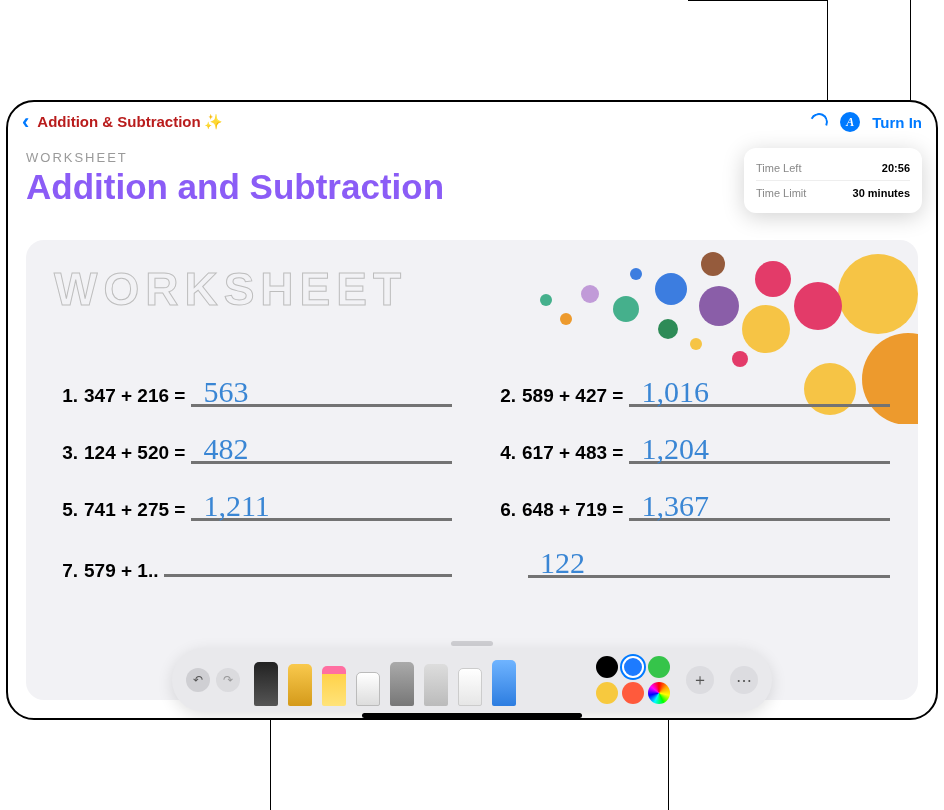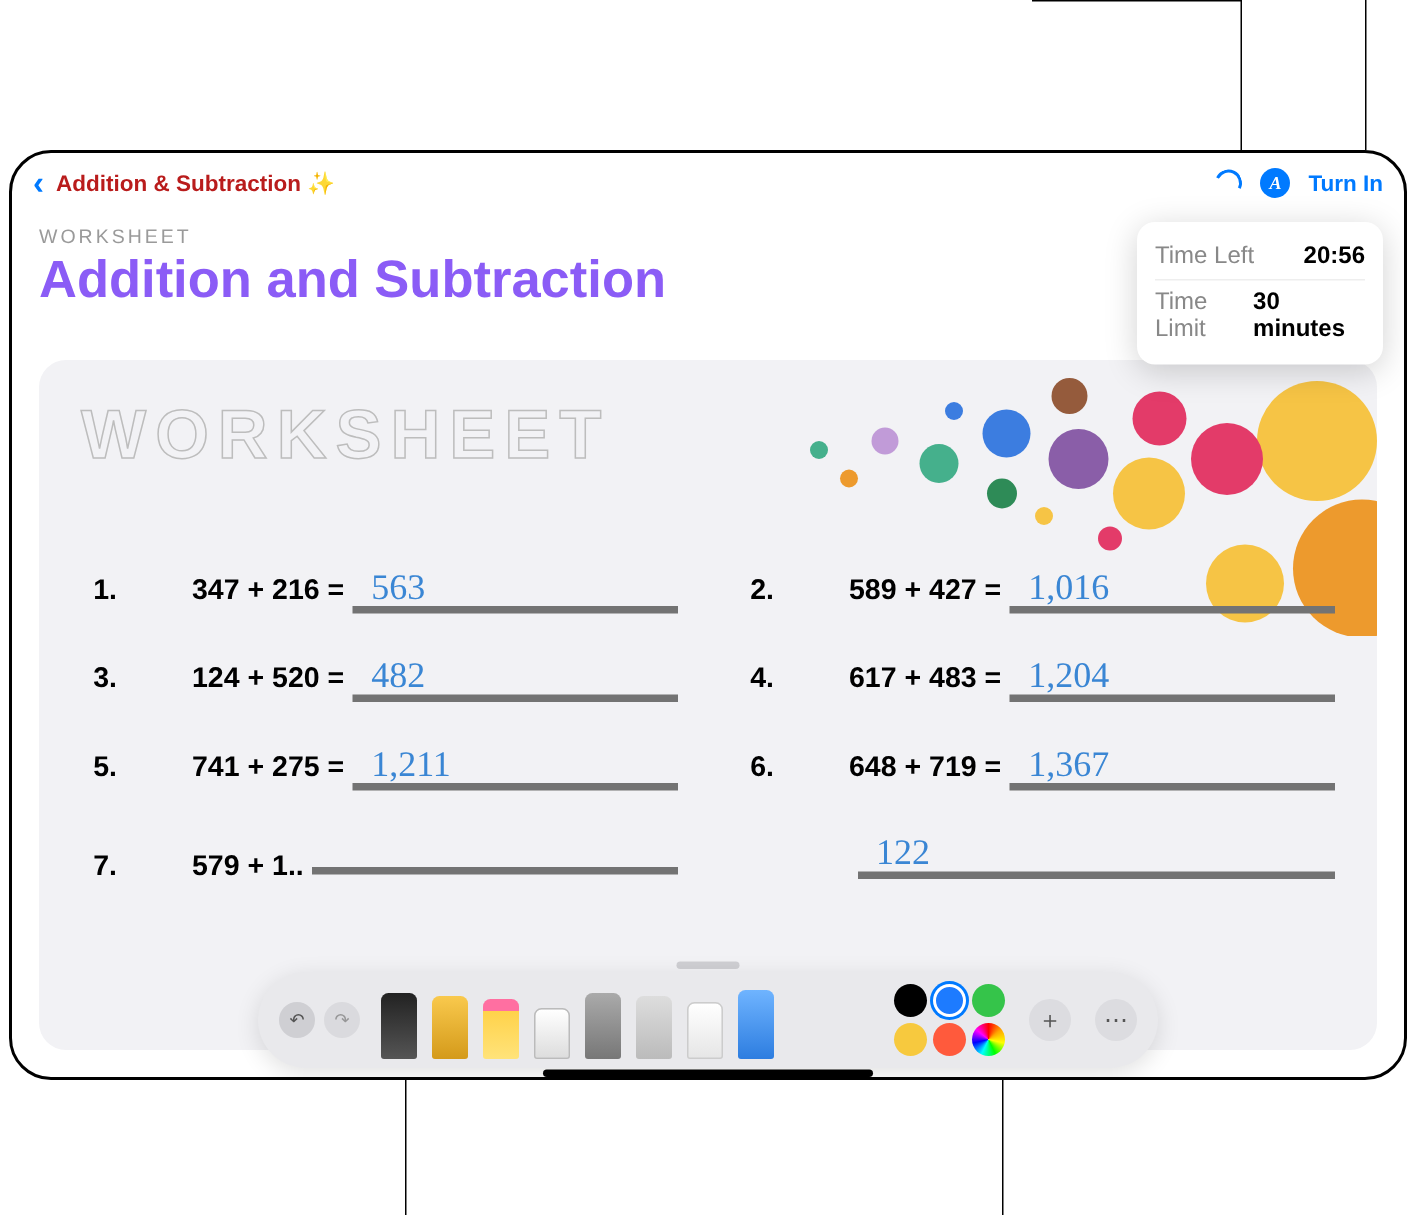--- a/index.html
+++ b/index.html
@@ -33,24 +33,24 @@
   .name-scribble { font-family: "Comic Sans MS", "Segoe Script", cursive; color: #3a86d4; font-size: 26px; line-height: 20px; border-bottom:1px solid #ccc; padding:0 6px;}
 
   .panel { position: absolute; left: 0; top: 90px; right: 0; height: 460px; background: #f2f2f5; border-radius: 18px; padding: 22px 28px 0 28px; overflow: hidden; }
   .addition-word { font-size: 46px; font-weight: 900; letter-spacing: 6px; color: transparent; -webkit-text-stroke: 1px #bdbdbd; font-family: Arial, sans-serif; }
 
   .circles { position: absolute; right: -20px; top: -6px; }
 
   .problems { position: absolute; left: 28px; top: 140px; right: 28px; display: grid; grid-template-columns: 1fr 1fr; column-gap: 40px; row-gap: 30px; }
   .prob { display: flex; align-items: baseline; gap: 6px; font-size: 19px; font-weight: 600; color: #000; }
   .num { width: 24px; text-align: right; }
-  .expr { white-space: nowrap; margin-left: 44px; }
-  .ans { flex: 1; border-bottom: 5px solid #737373; font-family: "Comic Sans MS", "Segoe Script", cursive; color: #3a86d4; font-size: 24px; font-weight: 500; padding: 0 4px 0 12px; line-height: 24px; min-height:26px;}
-
-  .time-popover { position: absolute; right: 14px; top: 46px; width: 164px; background: #fff; border-radius: 12px; box-shadow: 0 4px 22px rgba(0,0,0,.18); padding: 10px 12px; font-size: 16px; }
+  .expr { white-space: nowrap; }
+  .ans { flex: 1; border-bottom: 3px solid #737373; font-family: "Comic Sans MS", "Segoe Script", cursive; color: #3a86d4; font-size: 30px; font-weight: 500; padding: 0 4px 0 12px; line-height: 24px; min-height:26px;}
+
+  .time-popover { position: absolute; right: 14px; top: 46px; width: 178px; background: #fff; border-radius: 12px; box-shadow: 0 4px 22px rgba(0,0,0,.18); padding: 10px 12px; font-size: 11px; }
   .time-row { display: flex; justify-content: space-between; padding: 4px 0; }
   .time-row .l { color: #888; }
   .time-row .v { font-weight: 600; color: #000; }
   .time-sep { height: 1px; background: #eee; margin: 2px 0; }
 
   .toolbar { position: absolute; left: 50%; transform: translateX(-50%); bottom: 6px; width: 600px; height: 64px; background: #e9e9ec; border-radius: 36px; box-shadow: 0 4px 16px rgba(0,0,0,.12); display: flex; align-items: center; padding: 0 14px; gap: 6px; }
   .round { width: 24px; height: 24px; border-radius: 50%; background: #cfcfd3; display: flex; align-items: center; justify-content: center; font-size: 12px; color: #555; }
   .redo.round { opacity:.55; }
   .tools { display: flex; align-items: flex-end; gap: 10px; margin-left: 8px; height: 52px; }
   .tool { width: 24px; border-radius: 5px 5px 2px 2px; }

